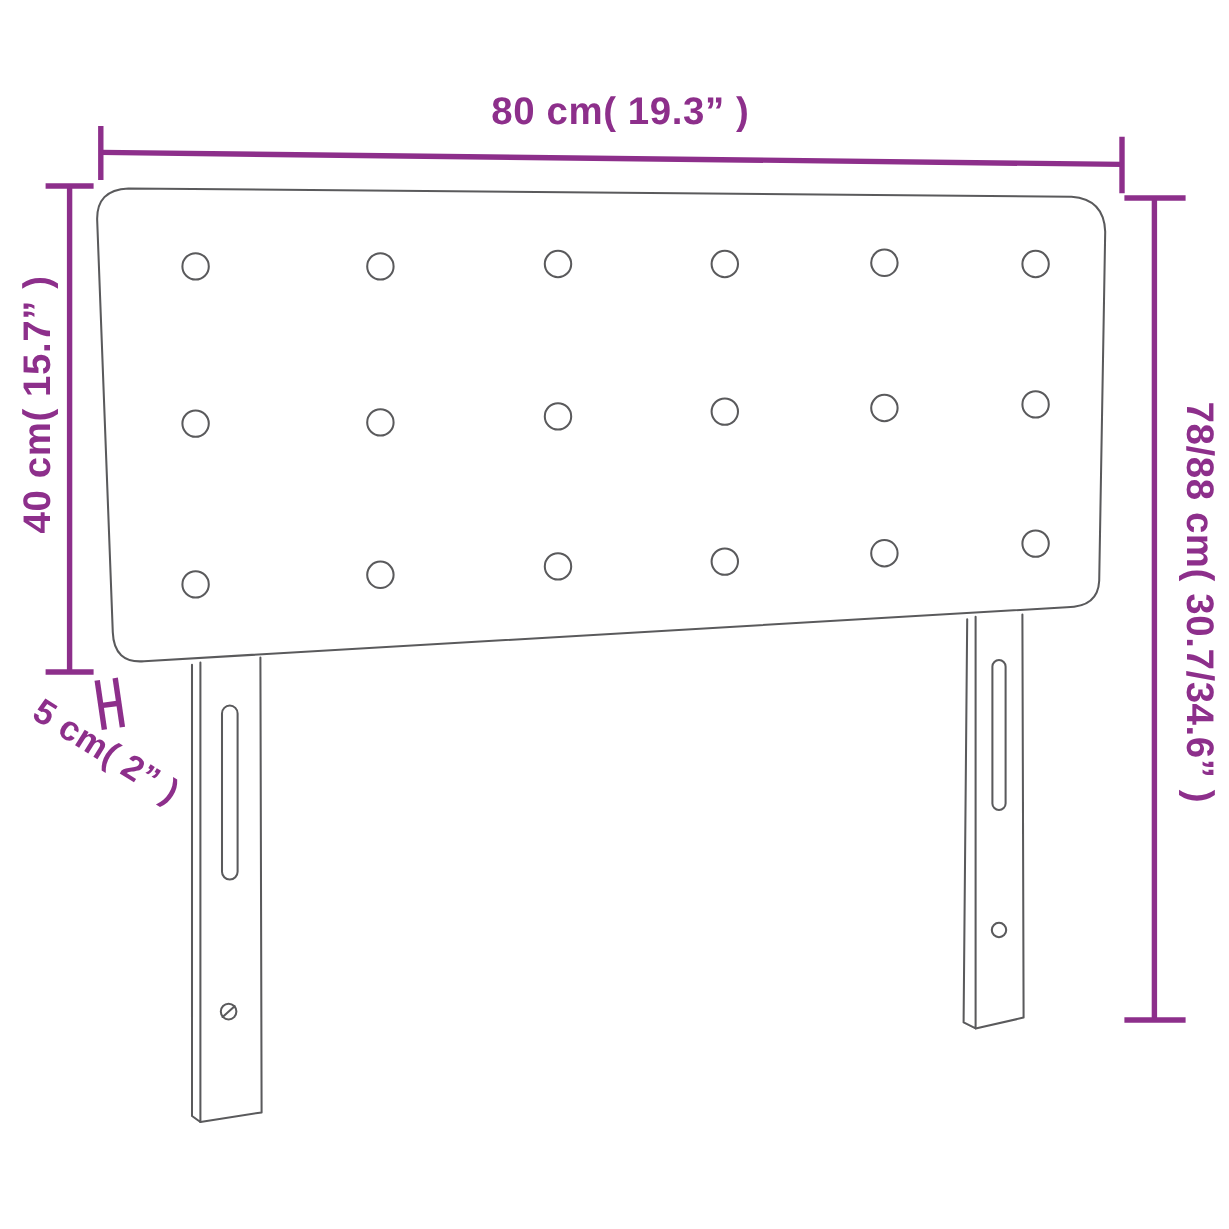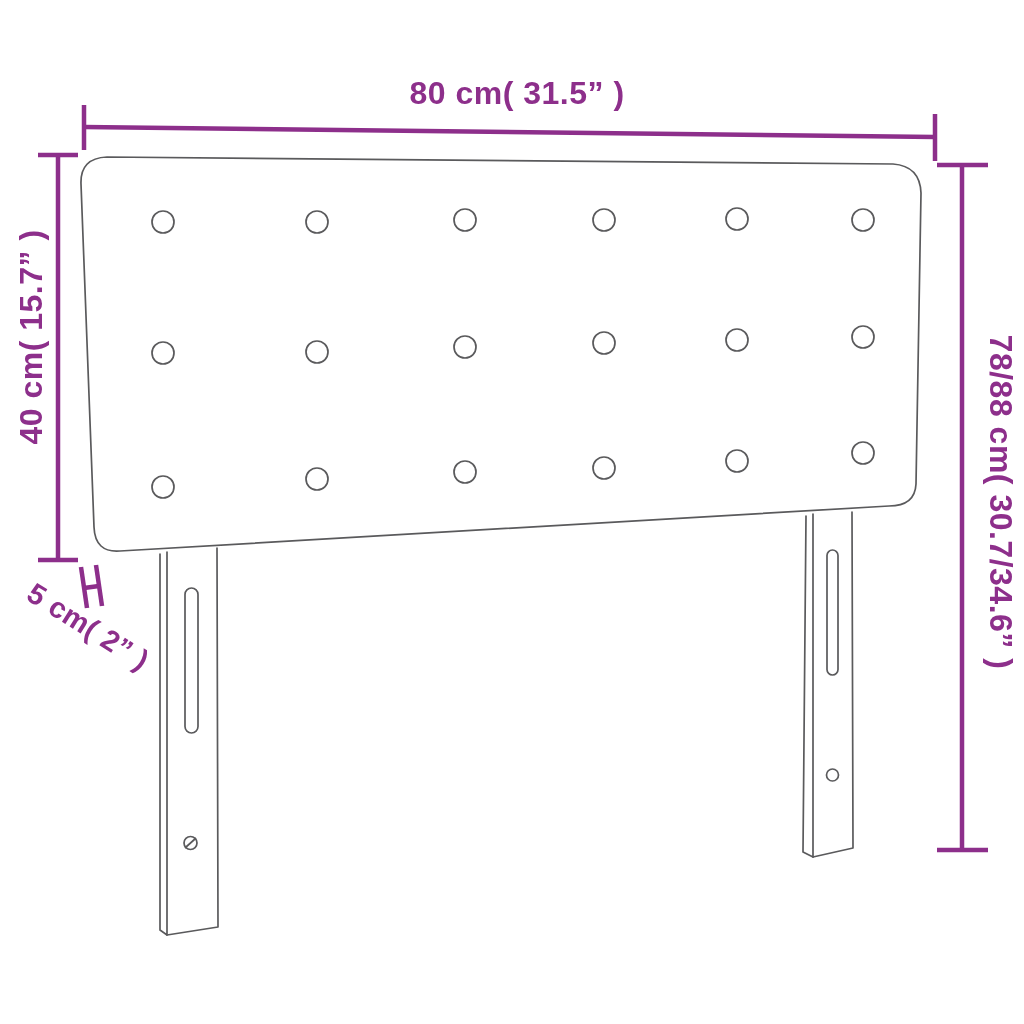--- a/index.html
+++ b/index.html
@@ -94,21 +94,21 @@
         <path class="dim" d="M 937,850 L 988,850"></path>
       </g>
       <g>
         <path class="dim" d="M 81,567 L 87,608"></path>
         <path class="dim" d="M 96,565 L 102,606"></path>
         <path class="dim" d="M 84,588 L 99,586"></path>
       </g>
     </g>
   </svg>
 
-  <div class="label" style="left:517px;top:93px;">80 cm( 31.5” )</div>
+  <div class="label" style="left:517px;top:93px;">80 cm( 19.3” )</div>
 
   <div class="label rot-left" style="left:31px;top:337px;">40 cm( 15.7” )</div>
 
   <div class="label rot-right" style="left:1000px;top:502px;">78/88 cm( 30.7/34.6” )</div>
 
   <div class="label rot-diag" style="left:88px;top:627px;">5 cm( 2” )</div>
 
 </div>
 
 </body></html>

